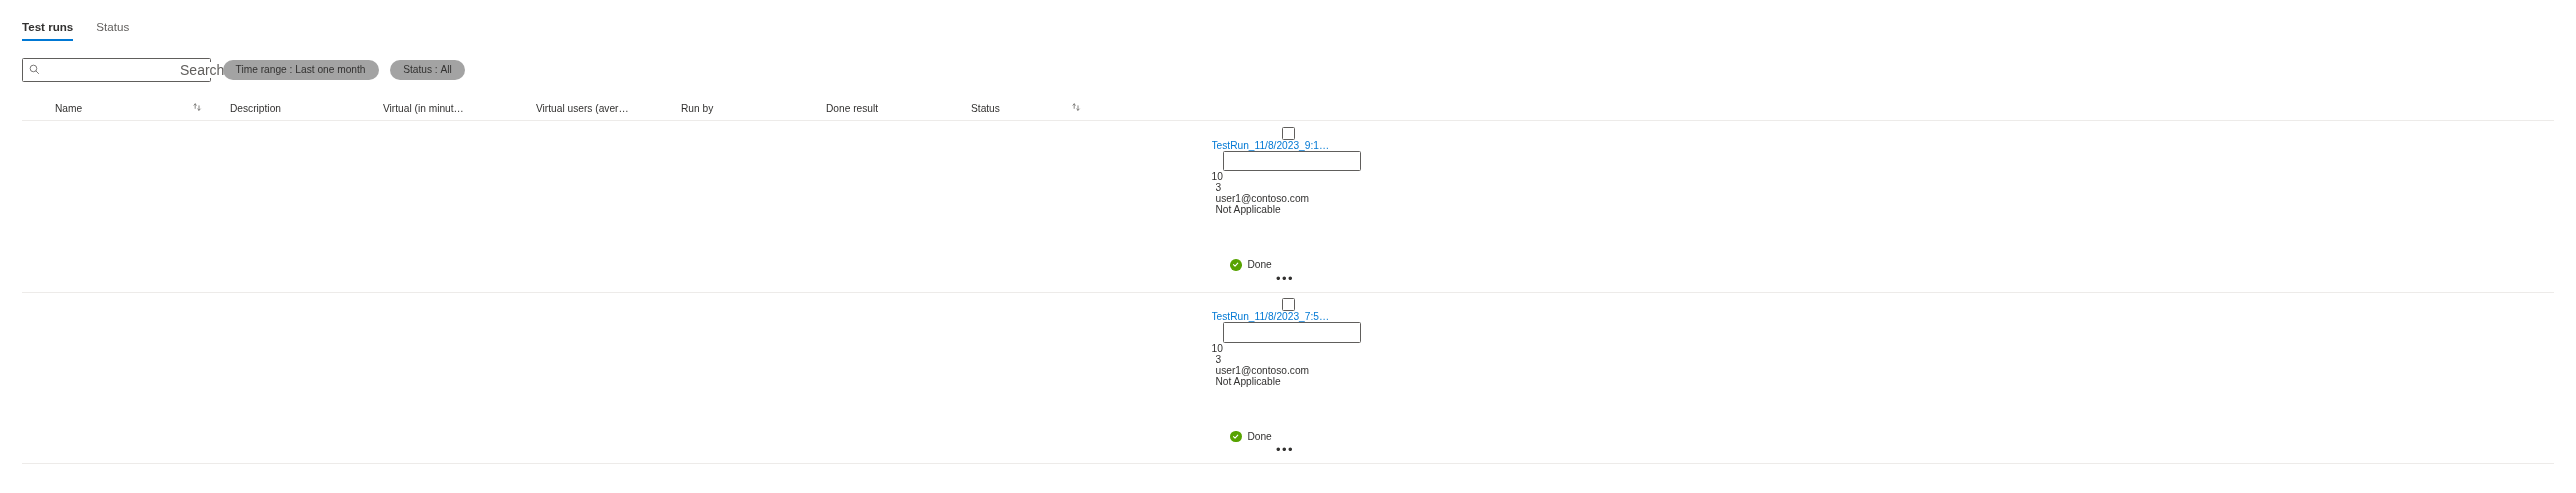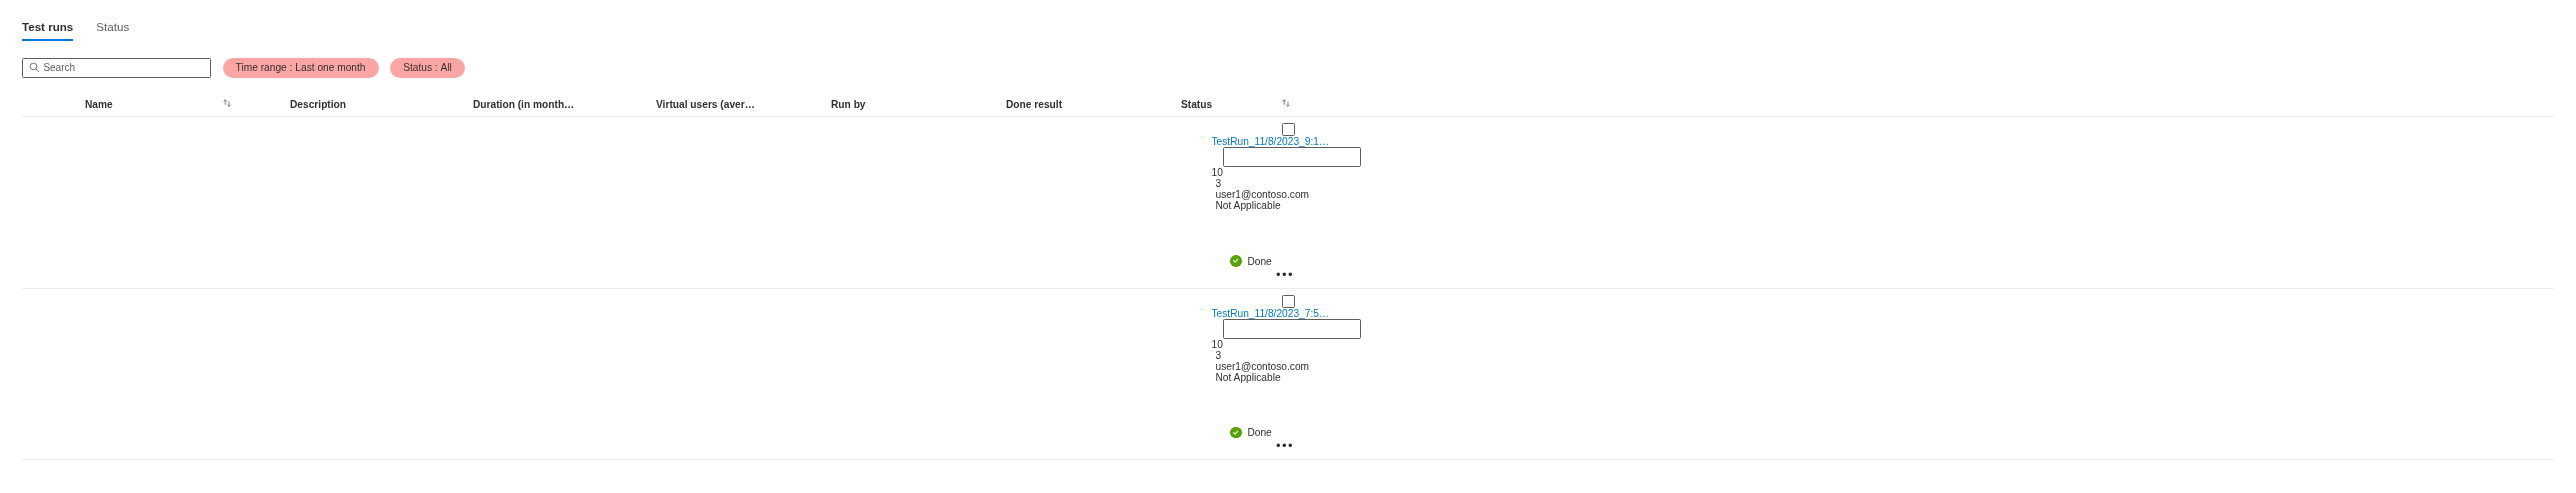--- a/index.html
+++ b/index.html
@@ -46,48 +46,48 @@
       border: 0.7px solid #605e5c;
       border-radius: 1.5px;
       padding: 2.9px 5.8px;
       width: 189px;
       gap: 4.4px;
     }
     .search-box svg { flex-shrink: 0; }
     .search-box input {
       border: none;
       outline: none;
-      font-size: 10px;
+      font-size: 14px;
       flex: 1;
       color: #323130;
+      text-align: right;
     }
     .search-box input::placeholder { color: #605e5c; }
     .pill {
-      background: #fca5a5;
+      background: #a3a3a3;
       border-radius: 11.6px;
       padding: 4.4px 13px;
       font-size: 10.2px;
       color: #323130;
       display: inline-flex;
       align-items: center;
       cursor: pointer;
     }
     .pill .pill-value { font-weight: 400; margin-left: 2.9px; }
     .table {
       width: 100%;
     }
     .thead-row {
       display: flex;
       align-items: center;
       border-bottom: 0.7px solid #edebe9;
       padding: 5.8px 0;
-      font-weight: 700;
-      color: #323130;
-      font-size: 10.2px;
-      gap: 30px;
+      font-weight: 400;
+      color: #323130;
+      font-size: 10.2px;
     }
     .tbody-row {
       display: flex;
       align-items: center;
       border-bottom: 0.7px solid #edebe9;
       padding: 5.8px 0;
       font-size: 10.2px;
       flex-direction: column;
     }
     .col-checkbox { width: 33px; display: flex; justify-content: center; }
@@ -175,21 +175,21 @@
     <div class="col-checkbox"></div>
     <div class="col-name">
       <span>Name</span>
       <span class="sort-icon">
         <svg width="10.2" height="10.2" viewBox="0 0 16 16">
             <path d="M5 10 L5 3 M3 5 L5 3 L7 5 M11 6 L11 13 M9 11 L11 13 L13 11" stroke="#605e5c" stroke-width="1.2" fill="none" stroke-linecap="round" stroke-linejoin="round"></path>
           </svg>
       </span>
     </div>
     <div class="col-desc"><span>Description</span></div>
-    <div class="col-duration"><span>Duration (in month…</span></div>
+    <div class="col-duration"><span>Virtual (in minut…</span></div>
     <div class="col-virtual"><span>Virtual users (aver…</span></div>
     <div class="col-runby"><span>Run by</span></div>
     <div class="col-result"><span>Done result</span></div>
     <div class="col-status">
       <span>Status</span>
       <span class="sort-icon">
         <svg width="10.2" height="10.2" viewBox="0 0 16 16">
             <path d="M5 10 L5 3 M3 5 L5 3 L7 5 M11 6 L11 13 M9 11 L11 13 L13 11" stroke="#605e5c" stroke-width="1.2" fill="none" stroke-linecap="round" stroke-linejoin="round"></path>
           </svg>
       </span>

